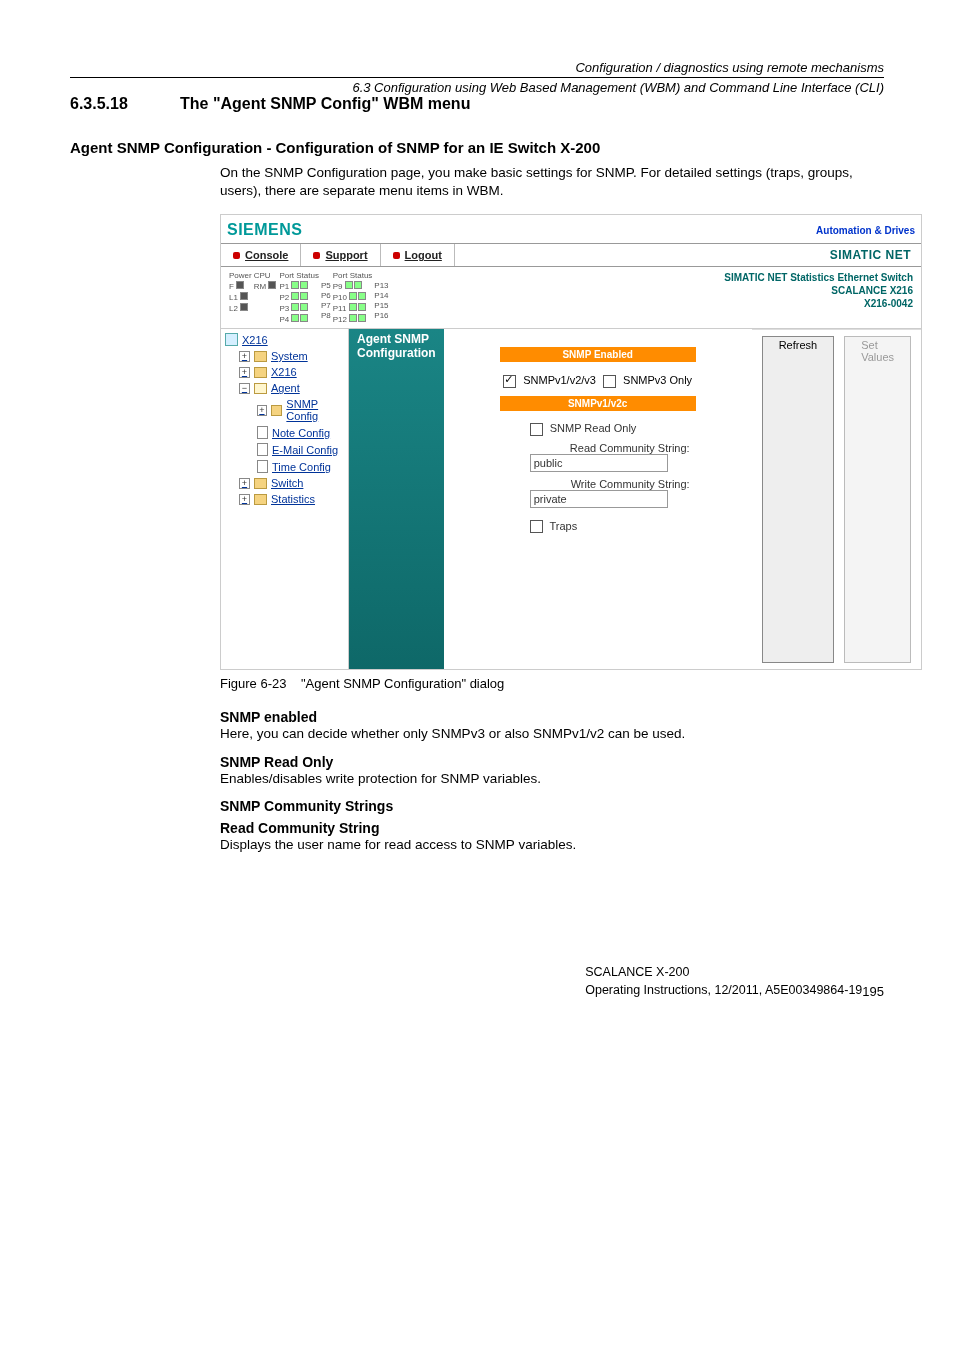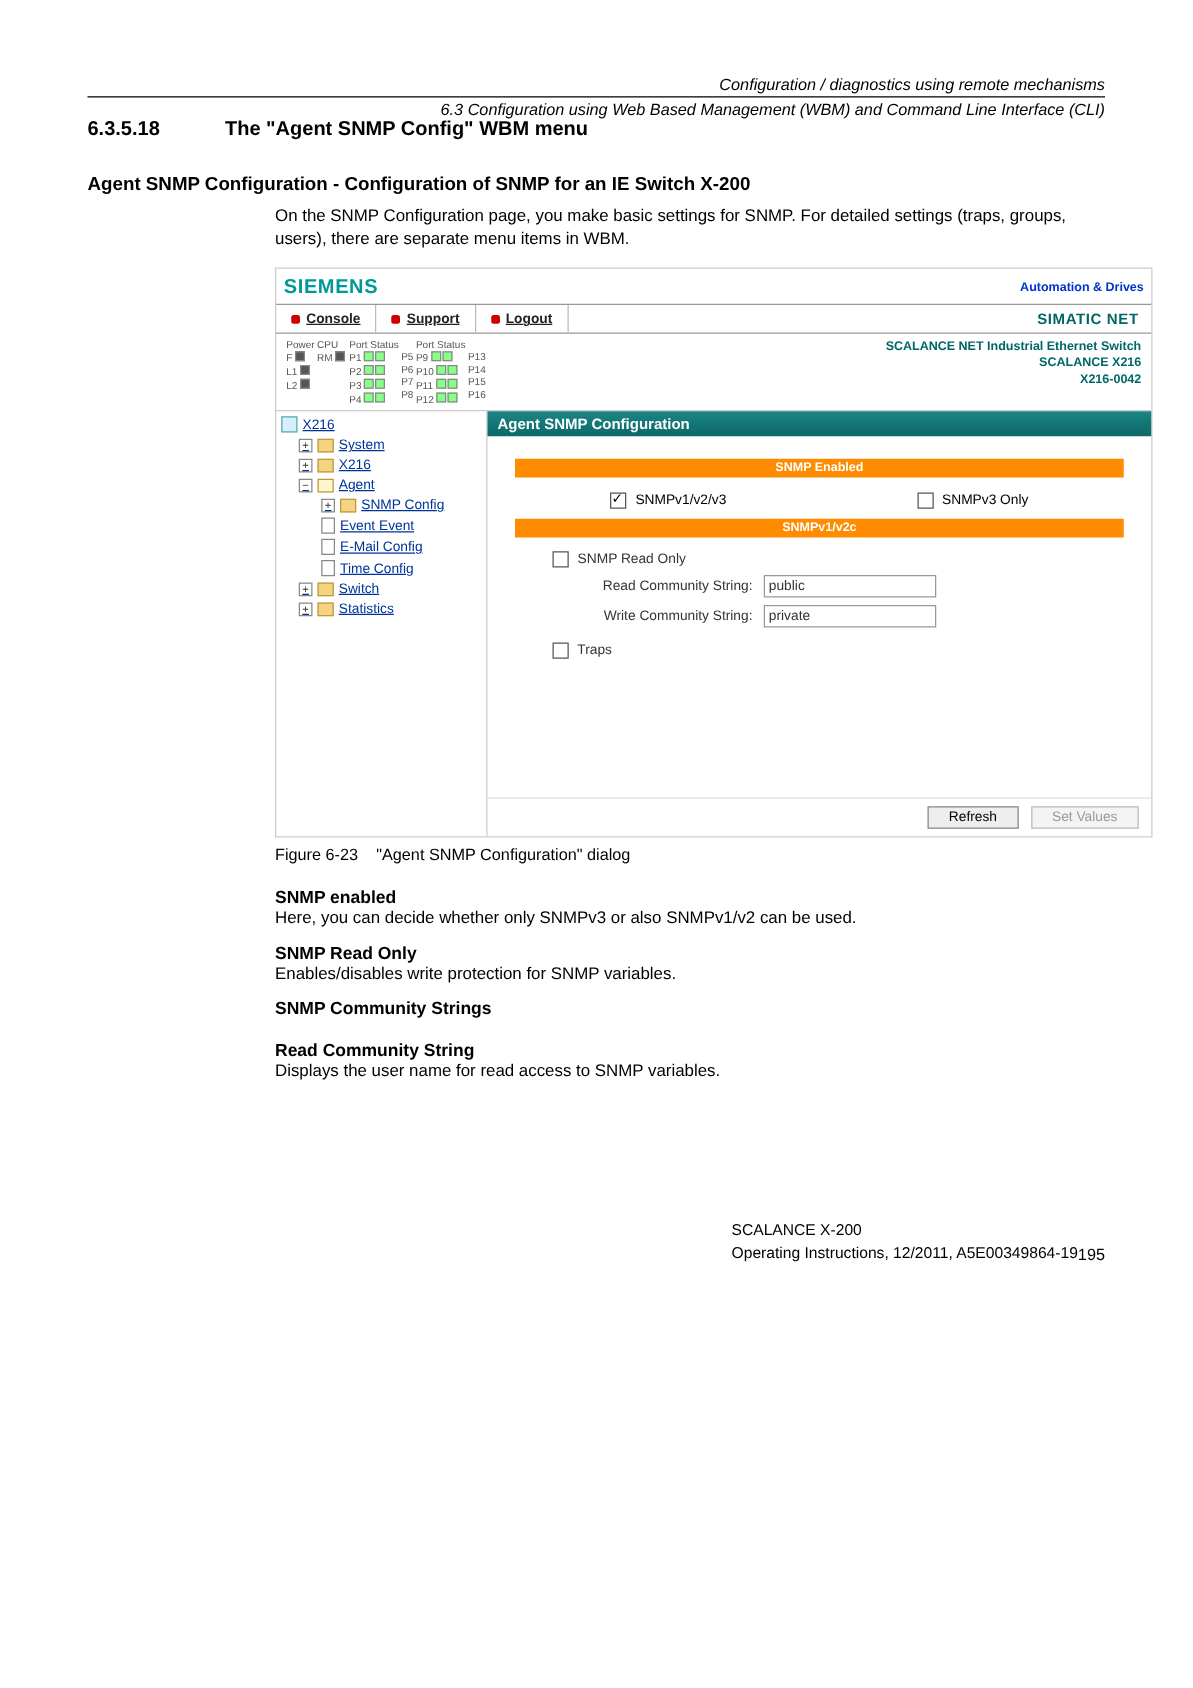--- a/index.html
+++ b/index.html
@@ -232,21 +232,21 @@
     align-items: center;
     justify-content: center;
     font-size: 9px;
     line-height: 1;
     color: #333;
     background: #fff;
   }
   .fig-main {
     flex: 1;
     display: flex;
-    flex-direction: column;
+    gap: 34px;
   }
   .main-title {
     background: linear-gradient(#1a8585,#0e6868);
     color: #fff;
     font-weight: bold;
     font-size: 12px;
     padding: 3px 8px;
   }
   .main-content {
     flex: 1;
@@ -421,21 +421,21 @@
           </div>
           <div class="portcol">
             <span>&nbsp;</span>
             <div class="portrow"><span>P13</span></div>
             <div class="portrow"><span>P14</span></div>
             <div class="portrow"><span>P15</span></div>
             <div class="portrow"><span>P16</span></div>
           </div>
         </div>
         <div class="device-id">
-          <div>SCALANCE NET Industrial Ethernet Switch</div>
+          <div>SIMATIC NET Statistics Ethernet Switch</div>
           <div>SCALANCE X216</div>
           <div>X216-0042</div>
         </div>
       </div>
 
       <div class="fig-body">
         <div class="fig-nav">
           <div class="nav-root">
             <span style="width:11px;height:11px;background:#d5efff;border:1px solid #5aa;display:inline-block"></span>
             <span>X216</span>
@@ -455,21 +455,21 @@
             <span class="folder-icon folder-open"></span>
             <span>Agent</span>
           </div>
           <div class="nav-item nav-sub">
             <span class="exp">+</span>
             <span class="folder-icon"></span>
             <span>SNMP Config</span>
           </div>
           <div class="nav-item nav-sub">
             <span class="page-icon"></span>
-            <span>Event Event</span>
+            <span>Note Config</span>
           </div>
           <div class="nav-item nav-sub">
             <span class="page-icon"></span>
             <span>E-Mail Config</span>
           </div>
           <div class="nav-item nav-sub">
             <span class="page-icon"></span>
             <span>Time Config</span>
           </div>
           <div class="nav-item">
@@ -531,21 +531,21 @@
 
     <div class="after-figure">
       <div class="strong">SNMP enabled</div>
       <div class="para">Here, you can decide whether only SNMPv3 or also SNMPv1/v2 can be used.</div>
 
       <div class="strong">SNMP Read Only</div>
       <div class="para">Enables/disables write protection for SNMP variables.</div>
 
       <div class="strong">SNMP Community Strings</div>
 
-      <div class="strong" style="margin-top:18px">Read Community String</div>
+      <div class="strong" style="margin-top:6px">Read Community String</div>
       <div class="para">Displays the user name for read access to SNMP variables.</div>
     </div>
   </div>
 </div>
 
 <div class="footer">
   <div class="footer-left">
     <div>SCALANCE X-200</div>
     <div>Operating Instructions, 12/2011, A5E00349864-19</div>
   </div>

